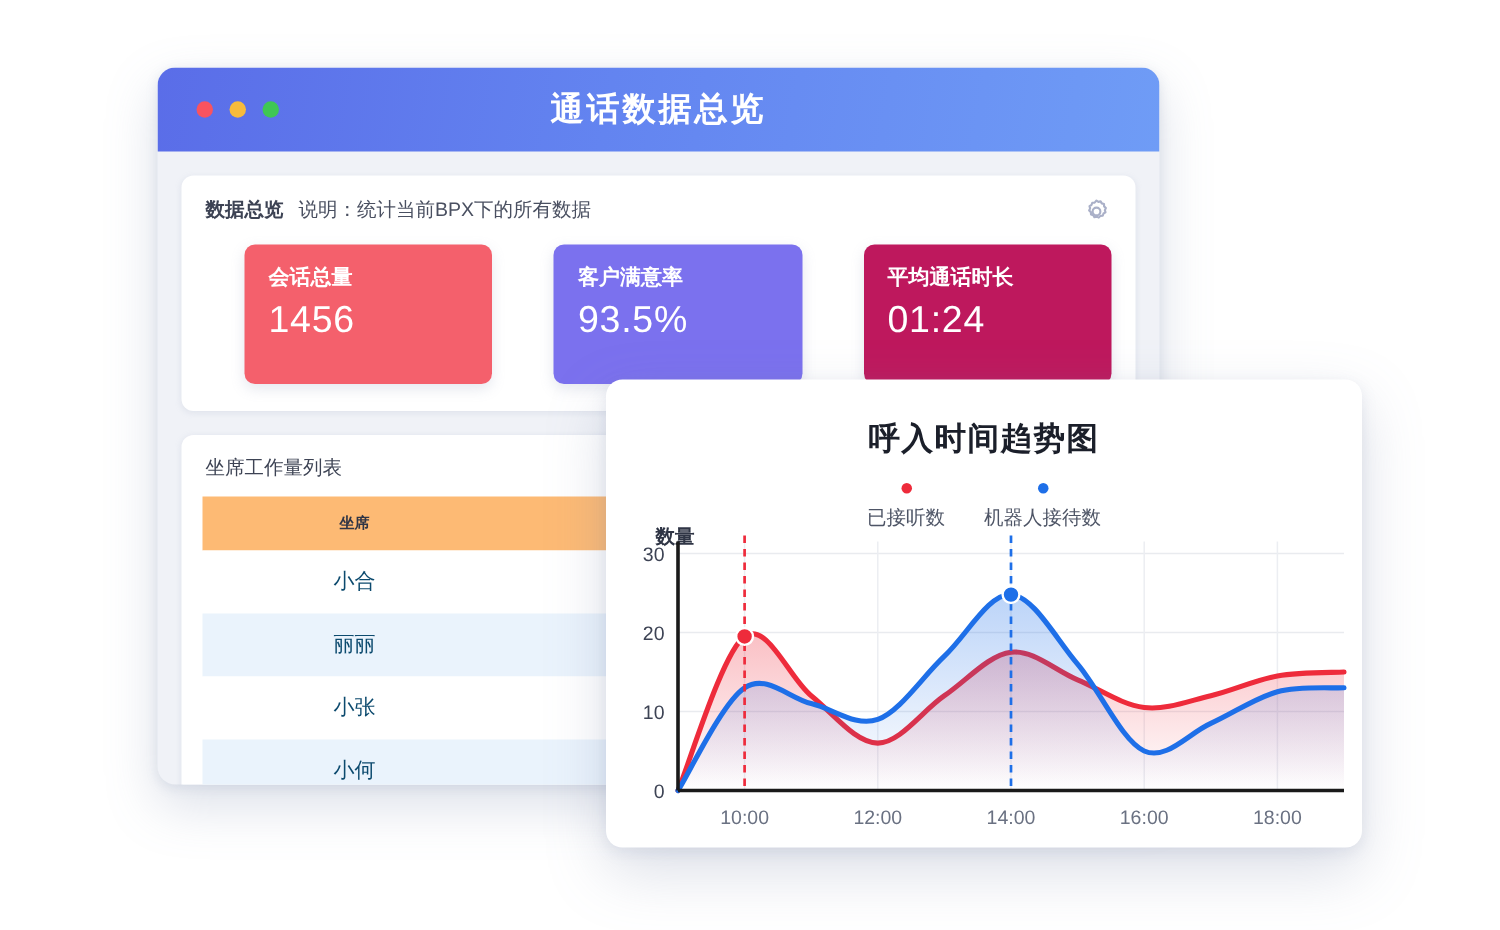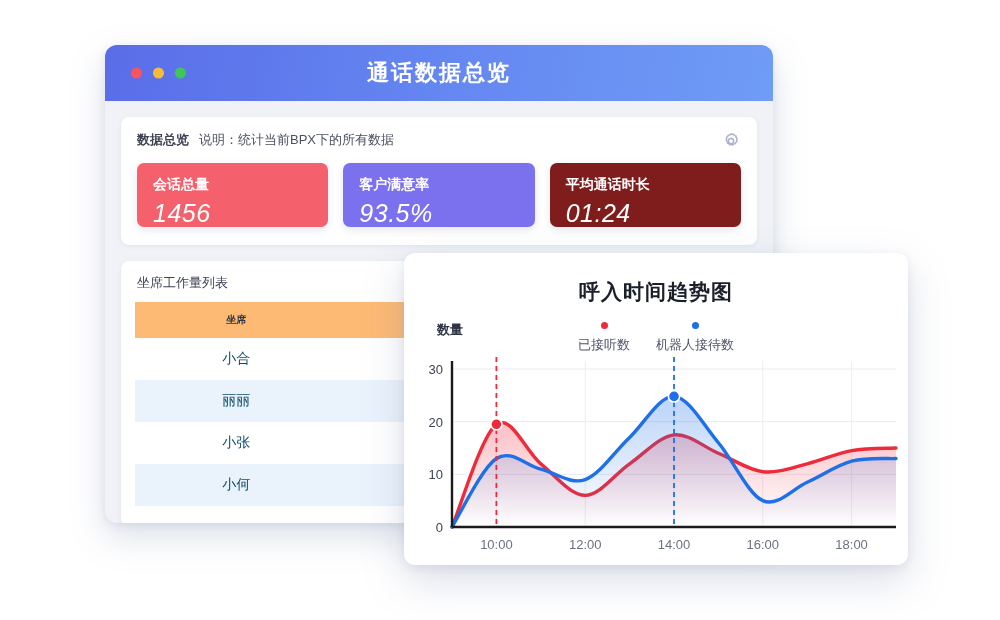--- a/index.html
+++ b/index.html
@@ -43,25 +43,26 @@
   
   .overview{padding:14px 16px 18px 16px;position:relative;}
   .ov-head{display:flex;align-items:center;font-size:13px;color:#3d4354;}
   .ov-title{font-weight:700;margin-right:10px;}
   .ov-desc{font-weight:400;color:#4a5061;text-align:center;}
   .gear{position:absolute;right:16px;top:14px;width:20px;height:20px;cursor:pointer;}
   .gear svg{display:block;}
 
   .stats{display:flex;gap:15px;margin-top:14px;}
   .stat{
-    flex:1;border-radius:7px;padding:13px 16px 0 16px;color:#fff;
+    flex:1;border-radius:7px;padding:13px 16px 29px 16px;color:#fff;
     box-shadow:0 3px 9px rgba(130,140,175,.20);
+    margin-left:26px;
   }
   .stat .lbl{font-size:14px;font-weight:700;line-height:1.2;}
-  .stat .val{font-size:25px;font-weight:400;margin-top:7px;line-height:1.1;letter-spacing:.5px;font-style:italic;}
+  .stat .val{font-size:25px;font-weight:400;margin-top:7px;line-height:1.1;letter-spacing:.5px;}
 
   
   .tablecard{margin-top:16px;padding:13px 14px 20px 14px;}
   .tbl-title{font-size:13px;color:#3d4354;font-weight:400;margin:0 0 10px 2px;}
   table{width:100%;border-collapse:collapse;table-layout:fixed;}
   thead th{
     background:#fdba74;color:#2f3545;font-size:10px;font-weight:700;
     padding:11px 0;text-align:center;
   }
   tbody td{
@@ -78,21 +79,21 @@
     overflow:hidden;
   }
   .chart-title{
     text-align:center;font-size:21px;font-weight:700;color:#1b1f2a;
     margin-top:25px;letter-spacing:1px;
   }
   .legend{display:flex;justify-content:center;gap:26px;margin-top:16px;}
   .lg{display:flex;align-items:center;gap:7px;font-size:13px;color:#4e5566;flex-direction:column;}
   .lg .bullet{width:7px;height:7px;border-radius:50%;display:inline-block;}
   .ylab{
-    position:absolute;left:33px;top:68px;font-size:13px;color:#2f3545;font-weight:700;
+    position:absolute;left:33px;top:96px;font-size:13px;color:#2f3545;font-weight:700;
   }
   .plot{position:absolute;left:0;top:0;width:504px;height:312px;pointer-events:none;}
 </style>
 </head>
 <body>
 
 <div id="stage">
 
   <div class="app-window">
 
@@ -121,21 +122,21 @@
 
         <div class="stats">
           <div class="stat" style="background:#f4606c">
             <div class="lbl">会话总量</div>
             <div class="val">1456</div>
           </div>
           <div class="stat" style="background:#7b71ee">
             <div class="lbl">客户满意率</div>
             <div class="val">93.5%</div>
           </div>
-          <div class="stat" style="background:#7f1d1d">
+          <div class="stat" style="background:#be185d">
             <div class="lbl">平均通话时长</div>
             <div class="val">01:24</div>
           </div>
         </div>
       </div>
 
       <div class="card tablecard">
         <div class="tbl-title">坐席工作量列表</div>
         <table>
           <thead>

